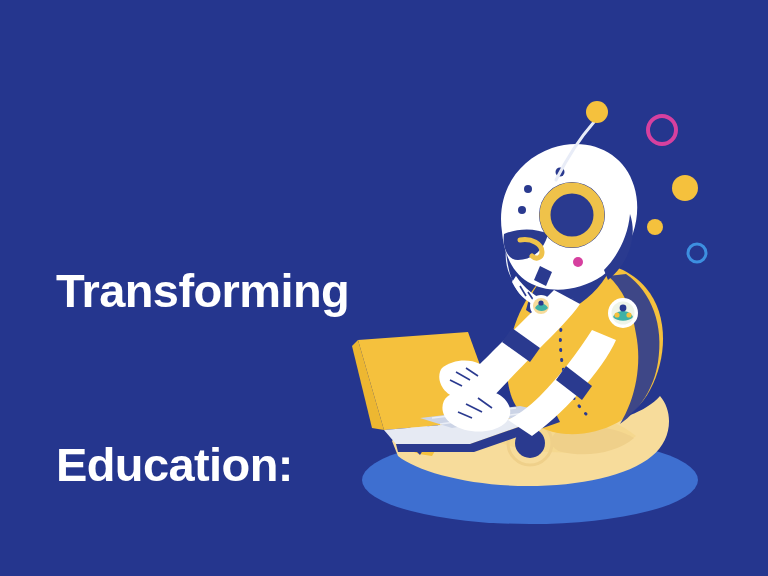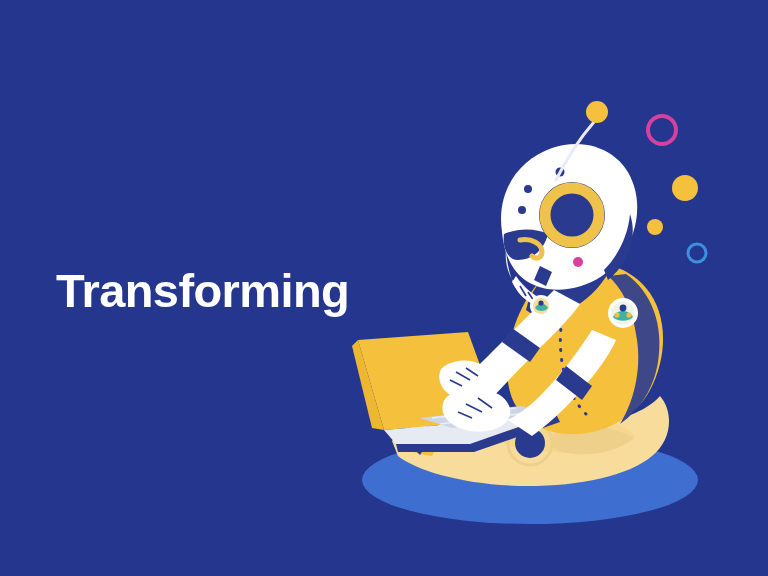--- a/index.html
+++ b/index.html
@@ -205,15 +205,16 @@
       <circle cx="662" cy="130" r="14" fill="none" stroke="#d6409f" stroke-width="4"></circle>
       <circle cx="685" cy="188" r="13" fill="#f5c13d"></circle>
       <circle cx="655" cy="227" r="8" fill="#f5c13d"></circle>
       <circle cx="697" cy="253" r="9" fill="none" stroke="#3d8fe0" stroke-width="3"></circle>
 
     </svg>
   </div>
 
   <div id="headline">
     <span class="hl-line">Transforming</span>
+    <span class="hl-line">Education:</span>
   </div>
 
 </div>
 
 </body></html>

